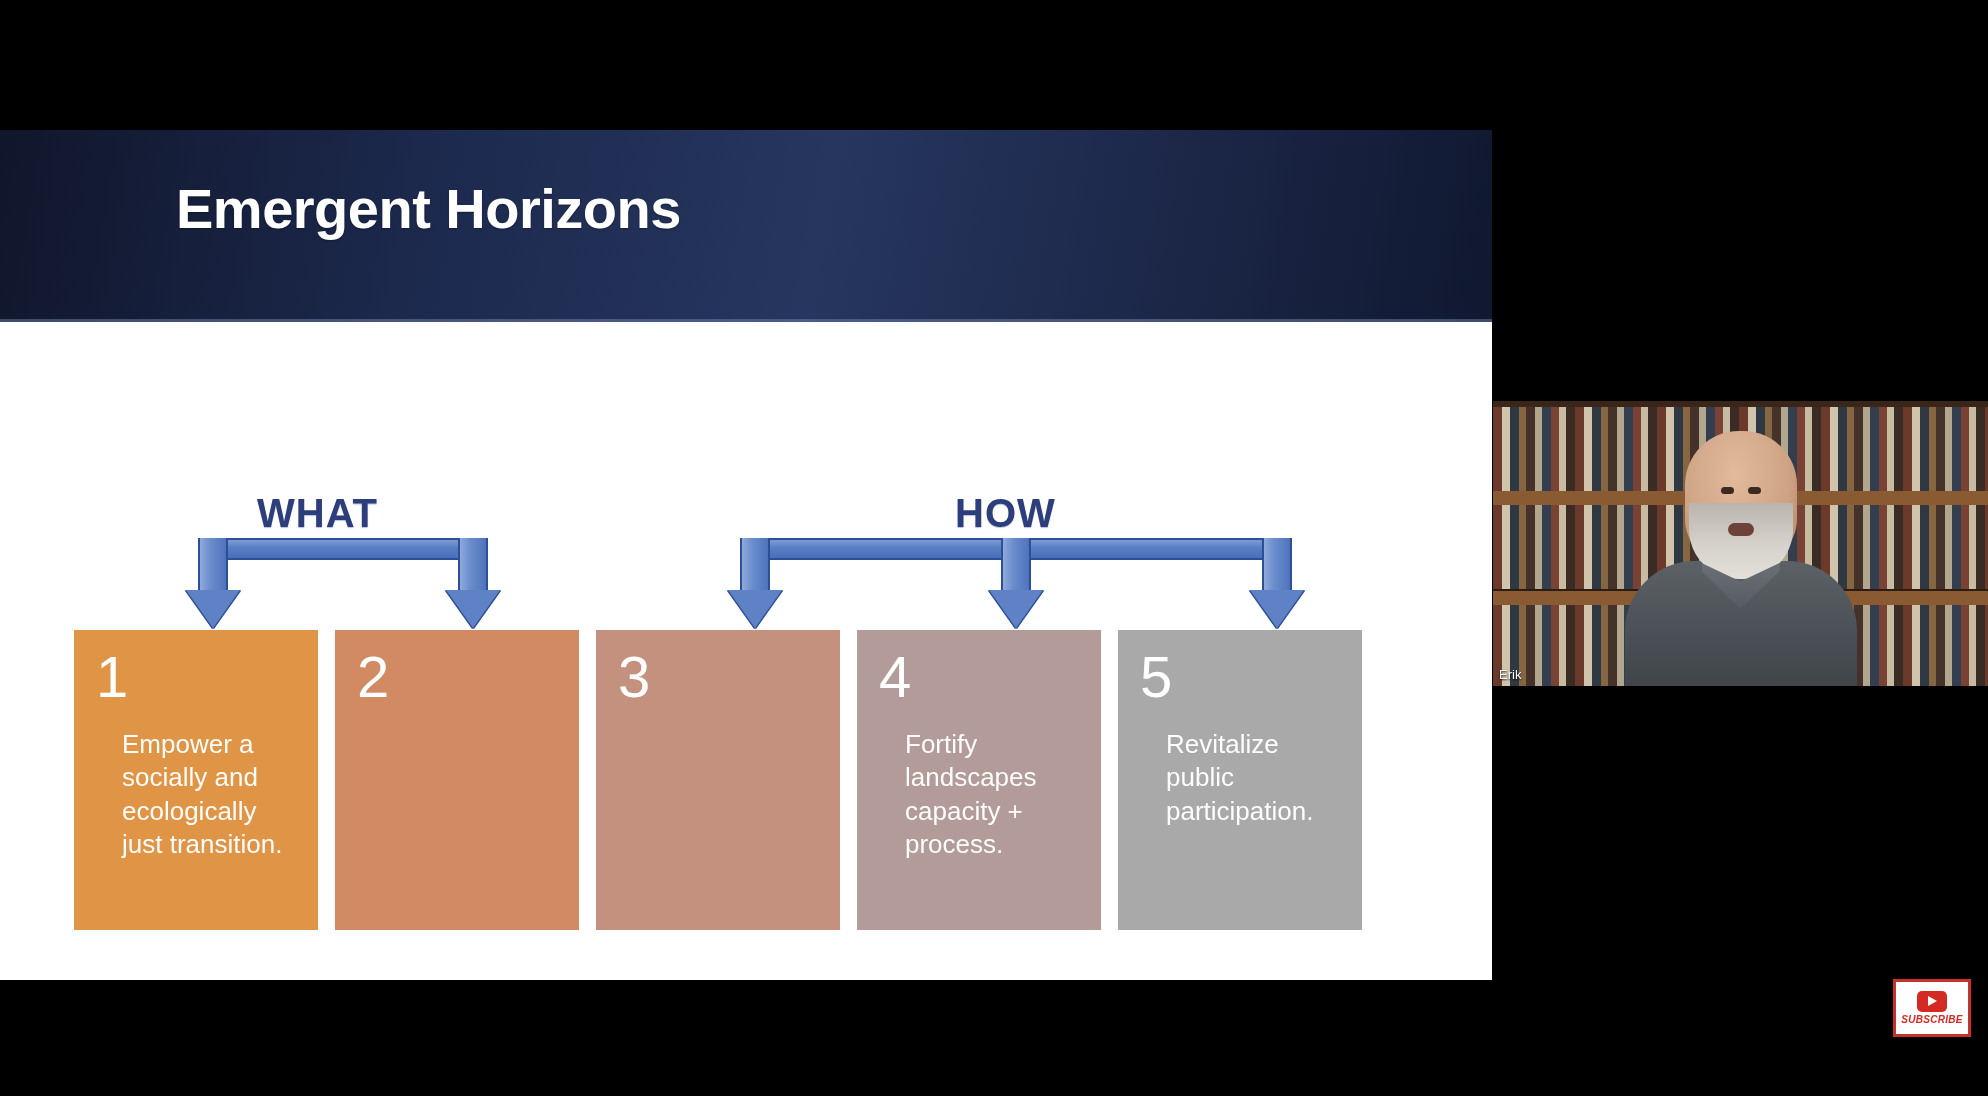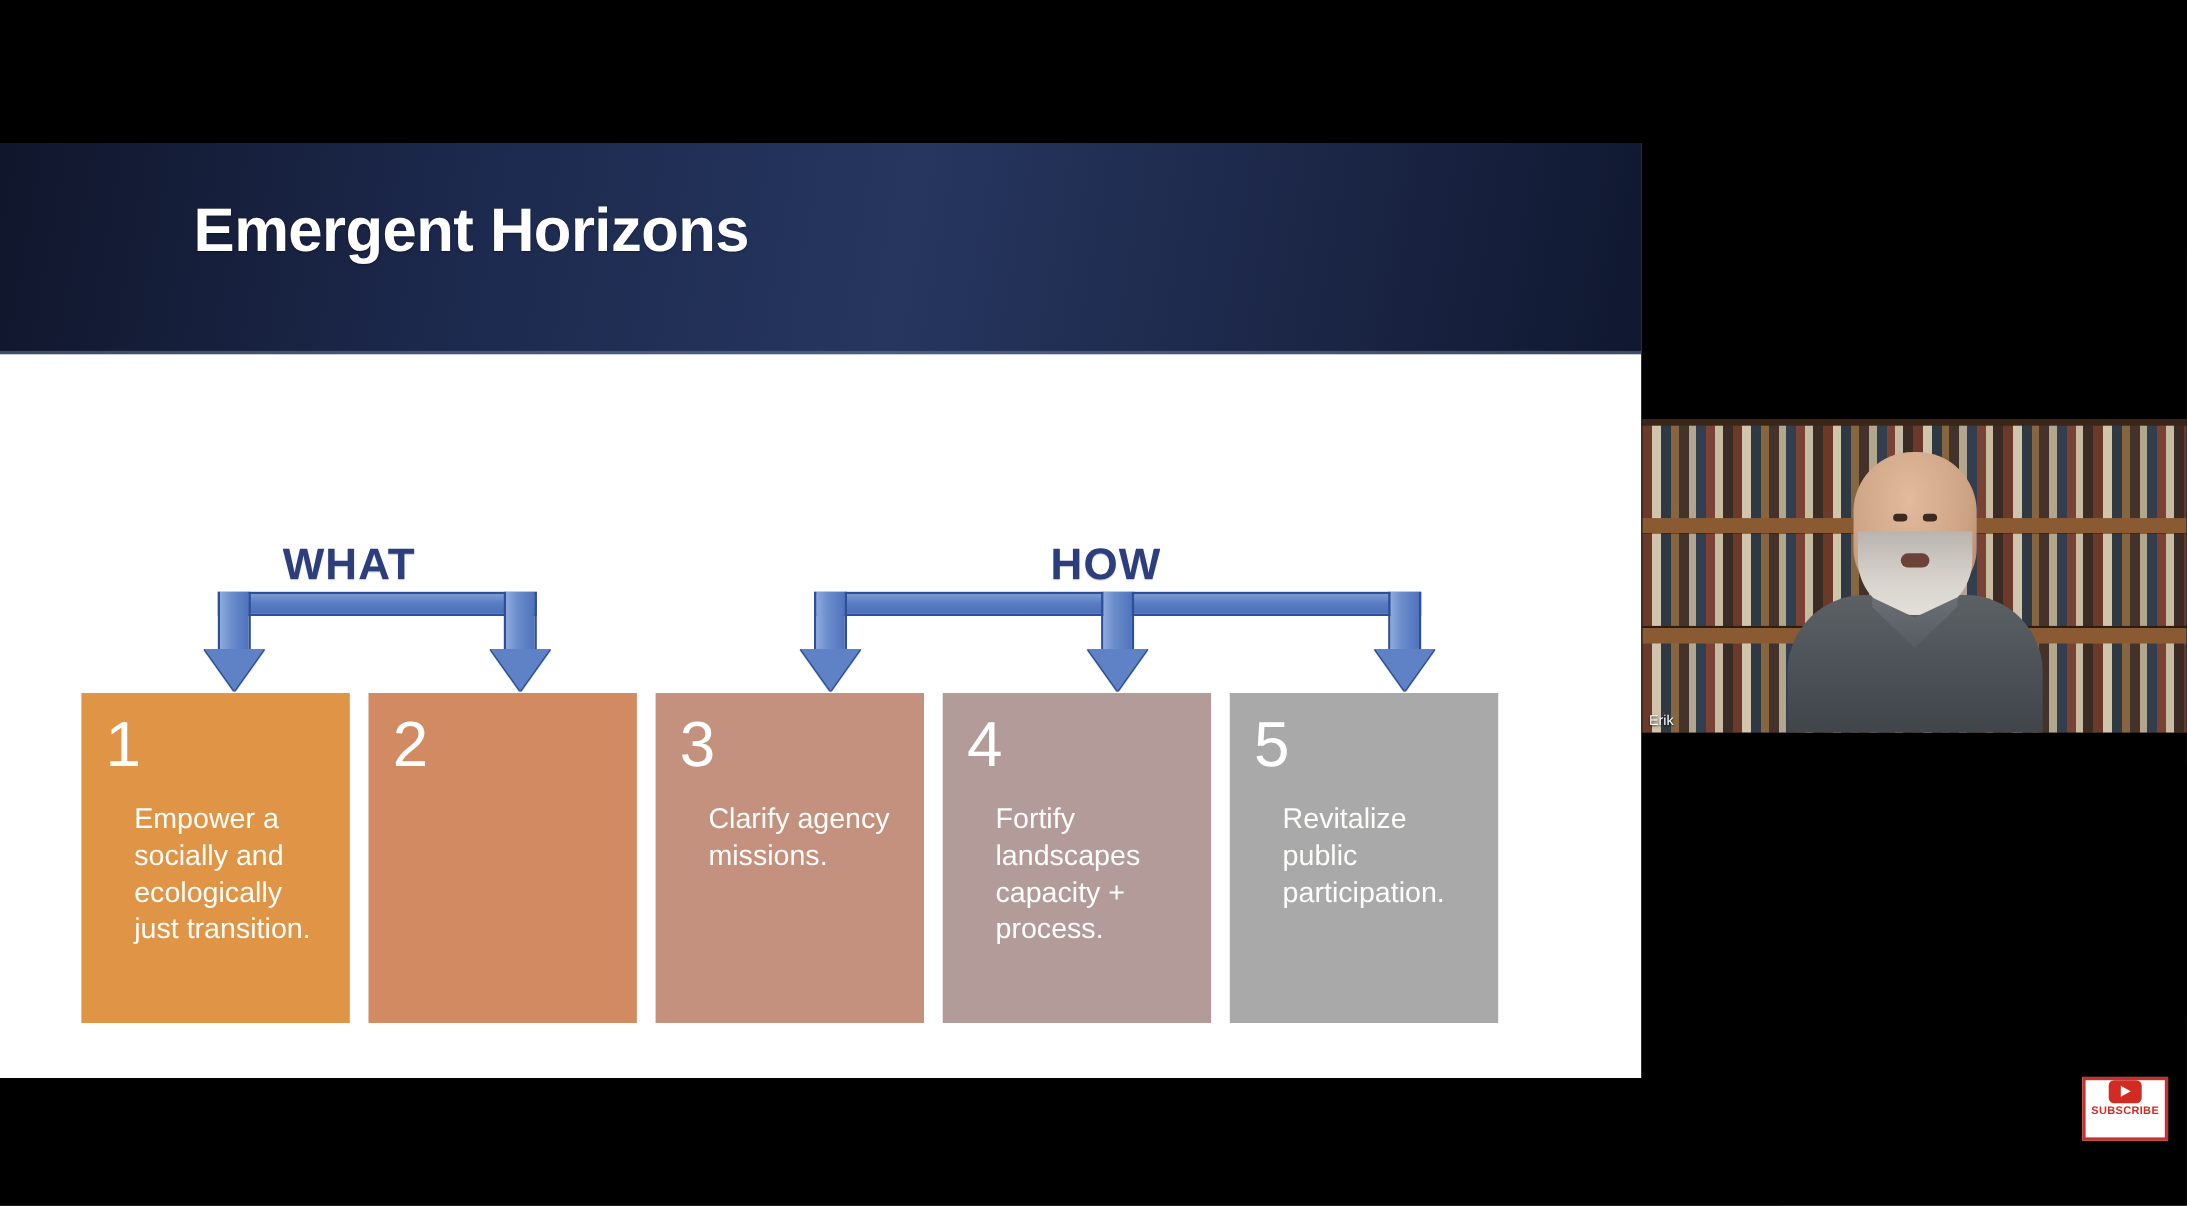--- a/index.html
+++ b/index.html
@@ -142,21 +142,21 @@
     font-size: 26px;
     line-height: 1.28;
     font-weight: normal;
     margin-left: 26px;
   }
 
   
   #webcam {
     position: absolute;
     left: 1493px;
-    top: 381px;
+    top: 401px;
     width: 495px;
     height: 285px;
     overflow: hidden;
     background: #2a1d14;
   }
   .shelf-bg {
     position: absolute;
     left: 0; top: 0; right: 0; bottom: 0;
     background:
       linear-gradient(180deg,
@@ -272,22 +272,23 @@
     left: 1893px;
     top: 979px;
     width: 78px;
     height: 58px;
     background: #ffffff;
     border: 3px solid #c9302c;
     box-sizing: border-box;
     display: flex;
     flex-direction: column;
     align-items: center;
-    justify-content: flex-start;
+    justify-content: center;
     gap: 2px;
+    font-style: italic;
   }
   #yt-play-badge {
     width: 30px;
     height: 21px;
     background: #d32b23;
     border-radius: 5px;
     position: relative;
   }
   #yt-play-badge::after {
     content: "";
@@ -340,21 +341,20 @@
     <div id="box-row">
       <div class="horizon-box" style="background:#E09445;">
         <div class="box-number">1</div>
         <div class="box-text">Empower a socially and ecologically just transition.</div>
       </div>
       <div class="horizon-box" style="background:#D18A62;">
         <div class="box-number">2</div>
       </div>
       <div class="horizon-box" style="background:#C4917E;">
         <div class="box-number">3</div>
-        <div class="box-text">Clarify agency missions.</div>
       </div>
       <div class="horizon-box" style="background:#B29B98;">
         <div class="box-number">4</div>
         <div class="box-text">Fortify landscapes capacity + process.</div>
       </div>
       <div class="horizon-box" style="background:#A9A9A9;">
         <div class="box-number">5</div>
         <div class="box-text">Revitalize public participation.</div>
       </div>
     </div>

